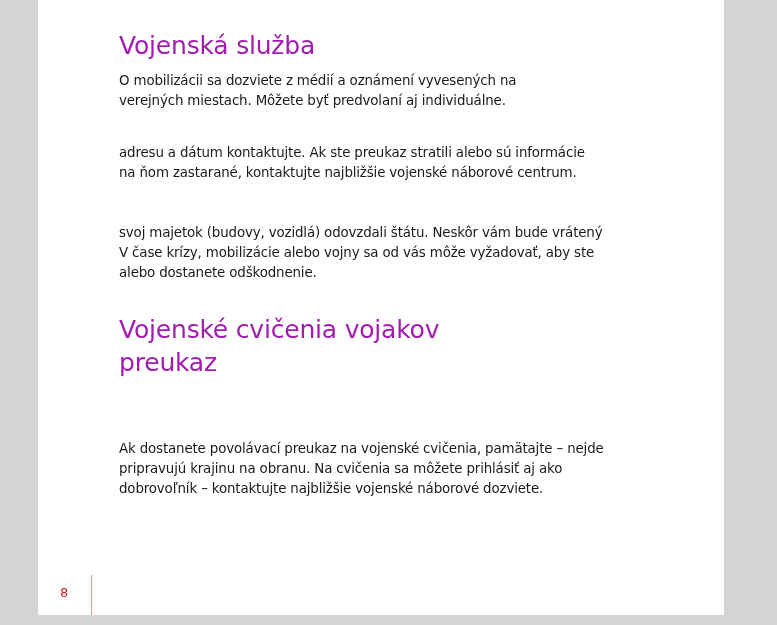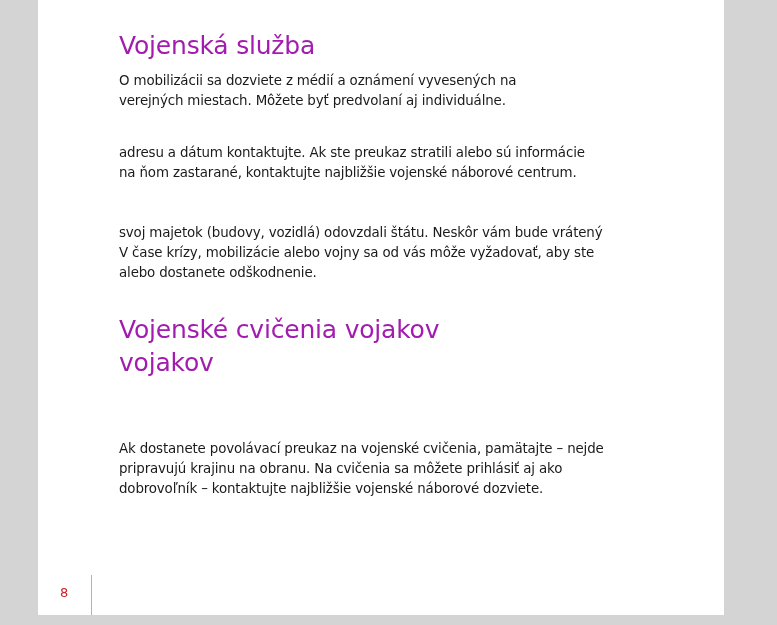--- a/index.html
+++ b/index.html
@@ -83,21 +83,21 @@
     </p>
 
     <p class="p3">
       <span class="line">svoj majetok (budovy, vozidlá) odovzdali štátu. Neskôr vám bude vrátený</span>
       <span class="line">V čase krízy, mobilizácie alebo vojny sa od vás môže vyžadovať, aby ste</span>
       <span class="line">alebo dostanete odškodnenie.</span>
     </p>
 
     <h1 class="h1b">
       <span class="line">Vojenské cvičenia vojakov</span>
-      <span class="line">vojakov</span>
+      <span class="line">preukaz</span>
     </h1>
 
     <p class="p4">
       <span class="line">Ak dostanete povolávací preukaz na vojenské cvičenia, pamätajte – nejde</span>
       <span class="line">pripravujú krajinu na obranu. Na cvičenia sa môžete prihlásiť aj ako</span>
       <span class="line">dobrovoľník – kontaktujte najbližšie vojenské náborové dozviete.</span>
     </p>
   </div>
 
   <div class="footer-num">8</div>

